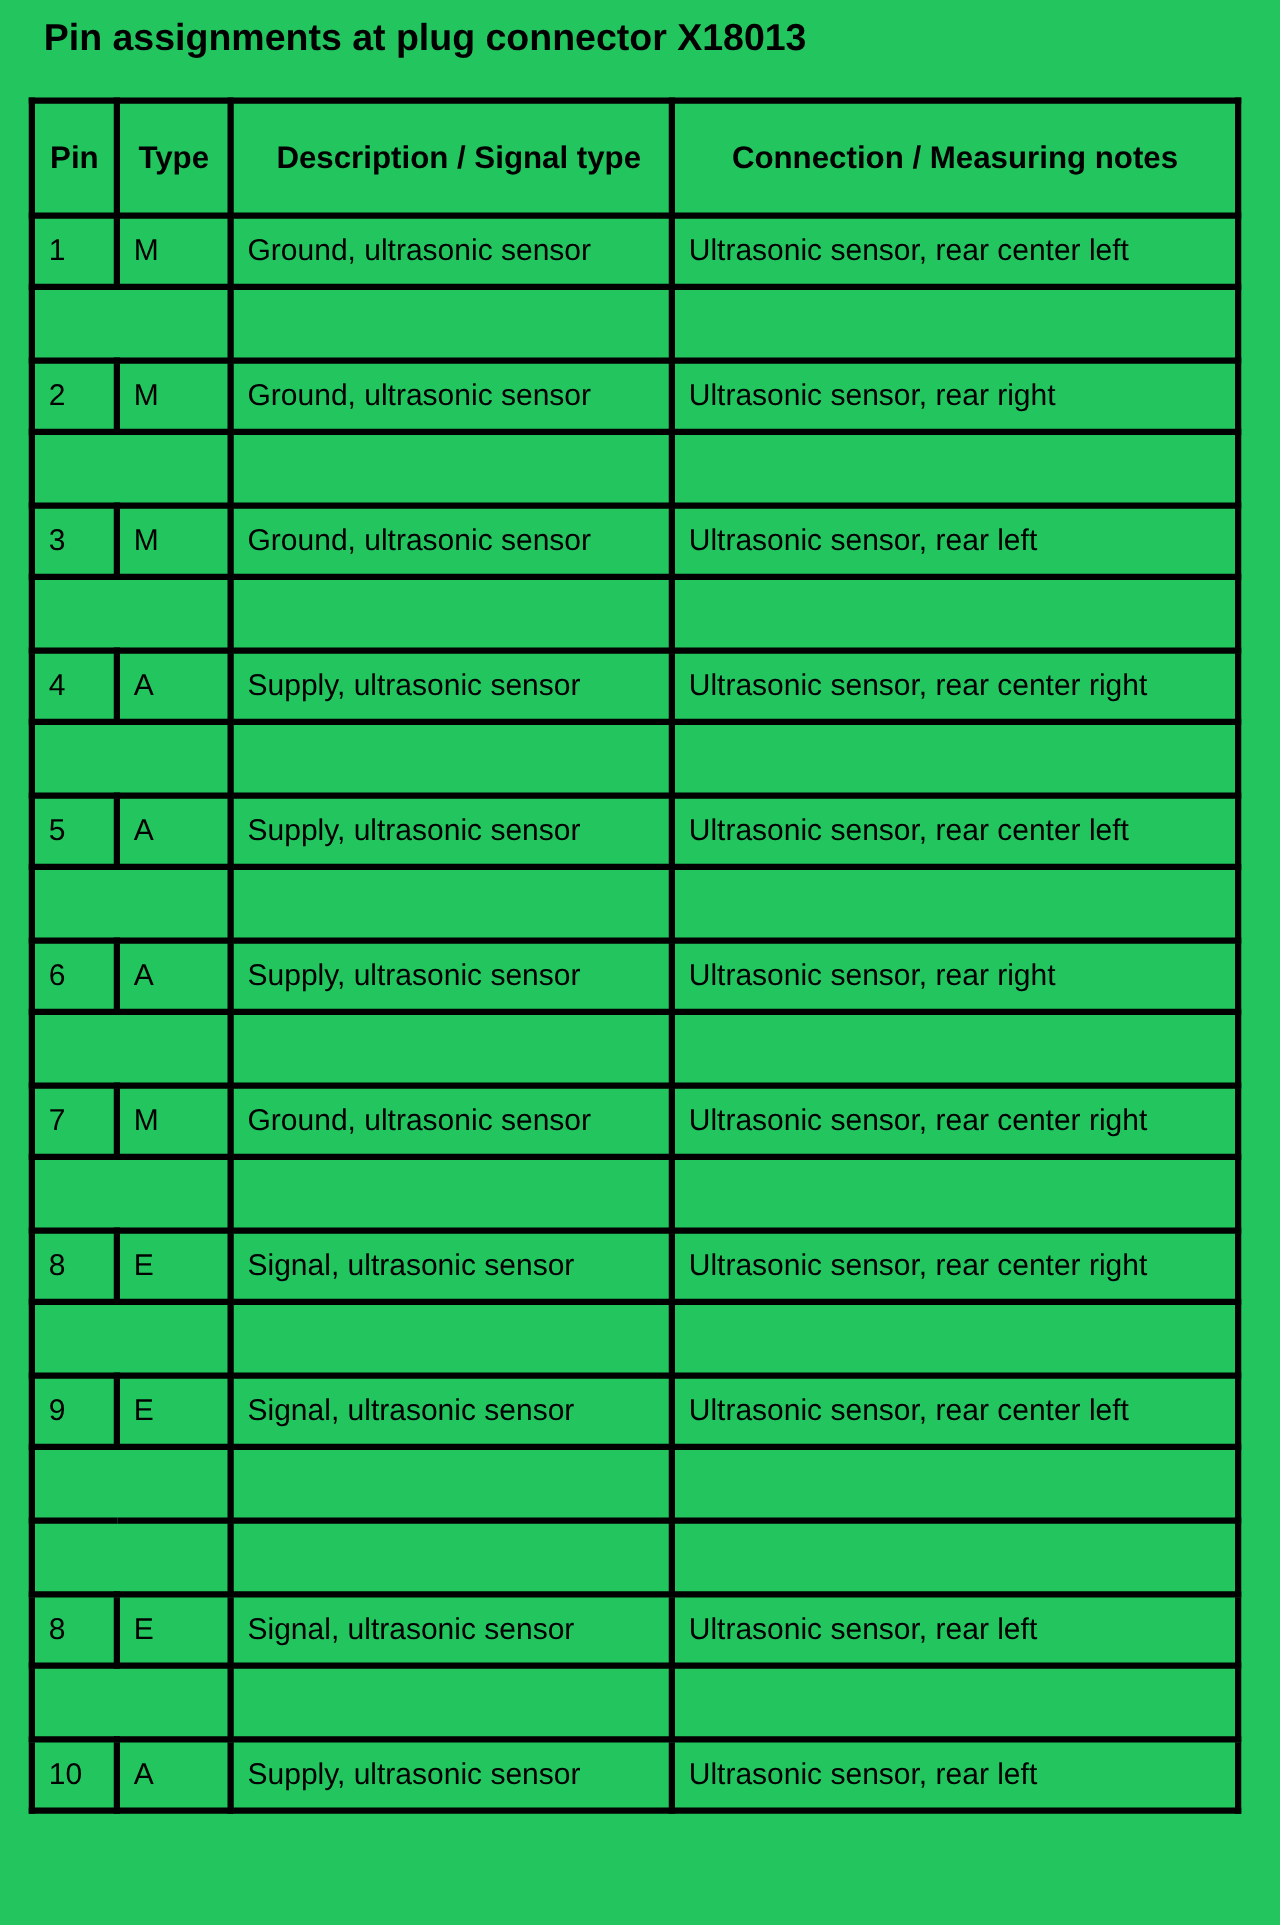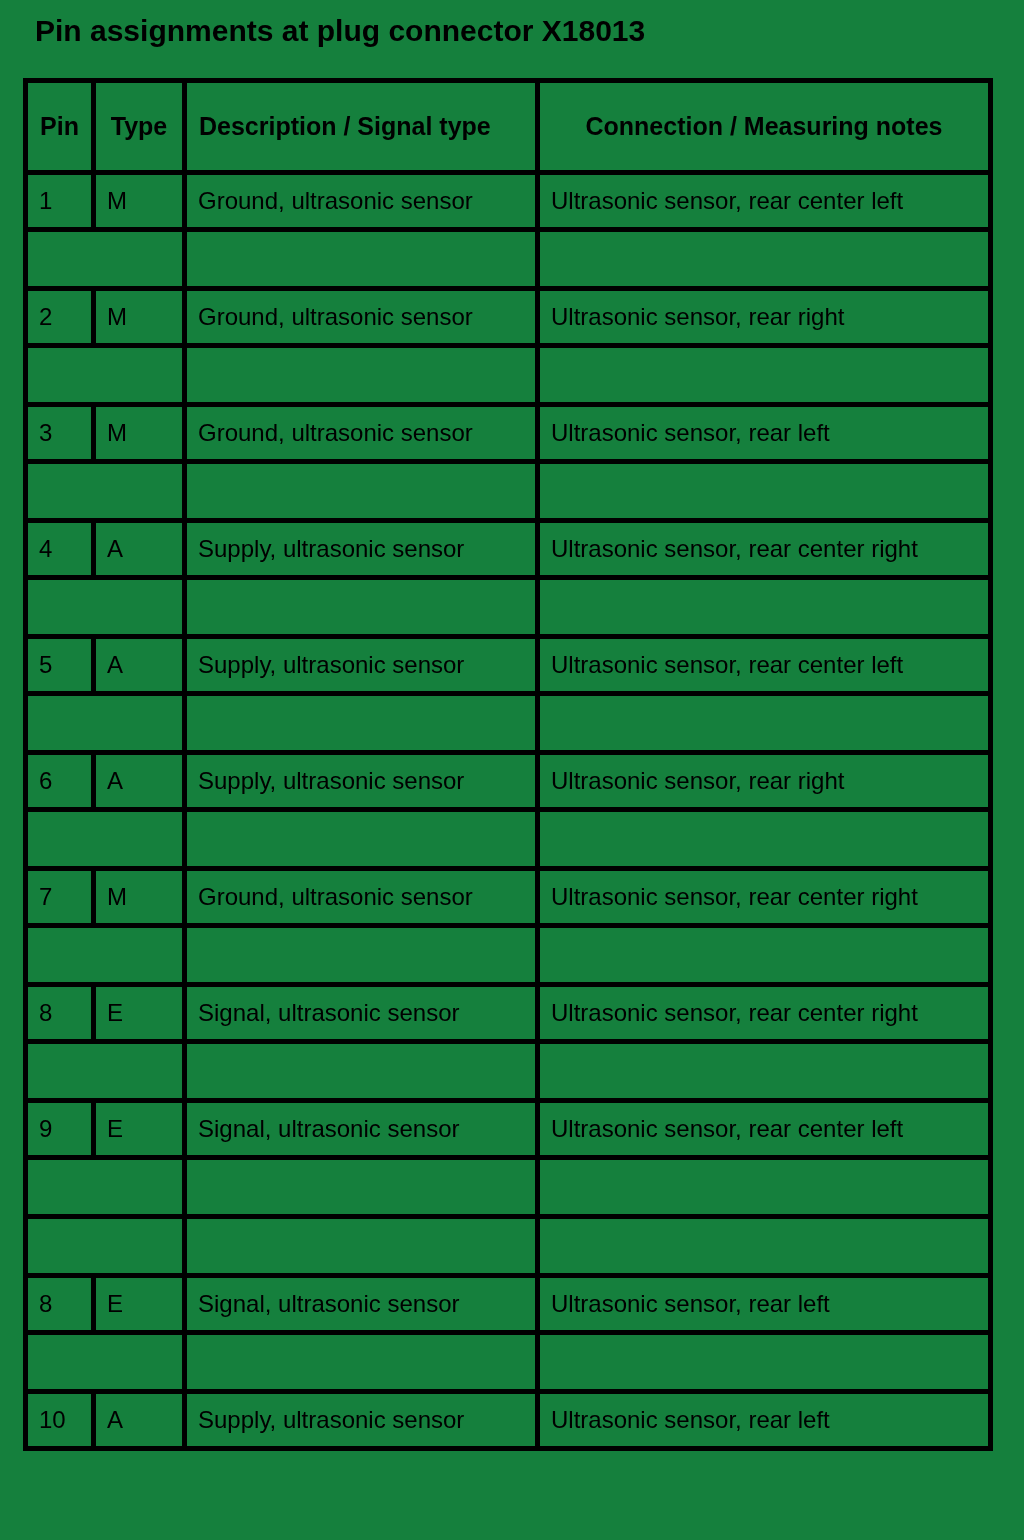--- a/index.html
+++ b/index.html
@@ -5,21 +5,21 @@
   * { margin: 0; padding: 0; box-sizing: border-box; }
   html, body {
     background: #ffffff;
     width: 1024px;
     font-family: "Liberation Sans", "DejaVu Sans", sans-serif;
     color: #000000;
   }
   .page {
     width: 1024px;
     height: 1540px;
-    background: #15803d;
+    background: #22c55e;
     overflow: hidden;
   }
   .page-title {
     font-size: 30px;
     font-weight: bold;
     margin: 14px 0 0 35px;
     letter-spacing: 0px;
     color: #000000;
   }
   table.pin-table {
@@ -44,21 +44,21 @@
   tr.header-row { height: 92px; }
   tr.data-row   { height: 57px; }
   tr.spacer-row { height: 59px; }
 
   th {
     font-size: 25px;
     font-weight: bold;
     text-align: center;
   }
   th.th-desc {
-    text-align: left;
+    text-align: center;
     padding-left: 12px;
   }
   th.th-conn {
     white-space: pre-line;
     line-height: 1.25;
   }
   td {
     font-size: 24px;
     font-weight: normal;
     text-align: left;

